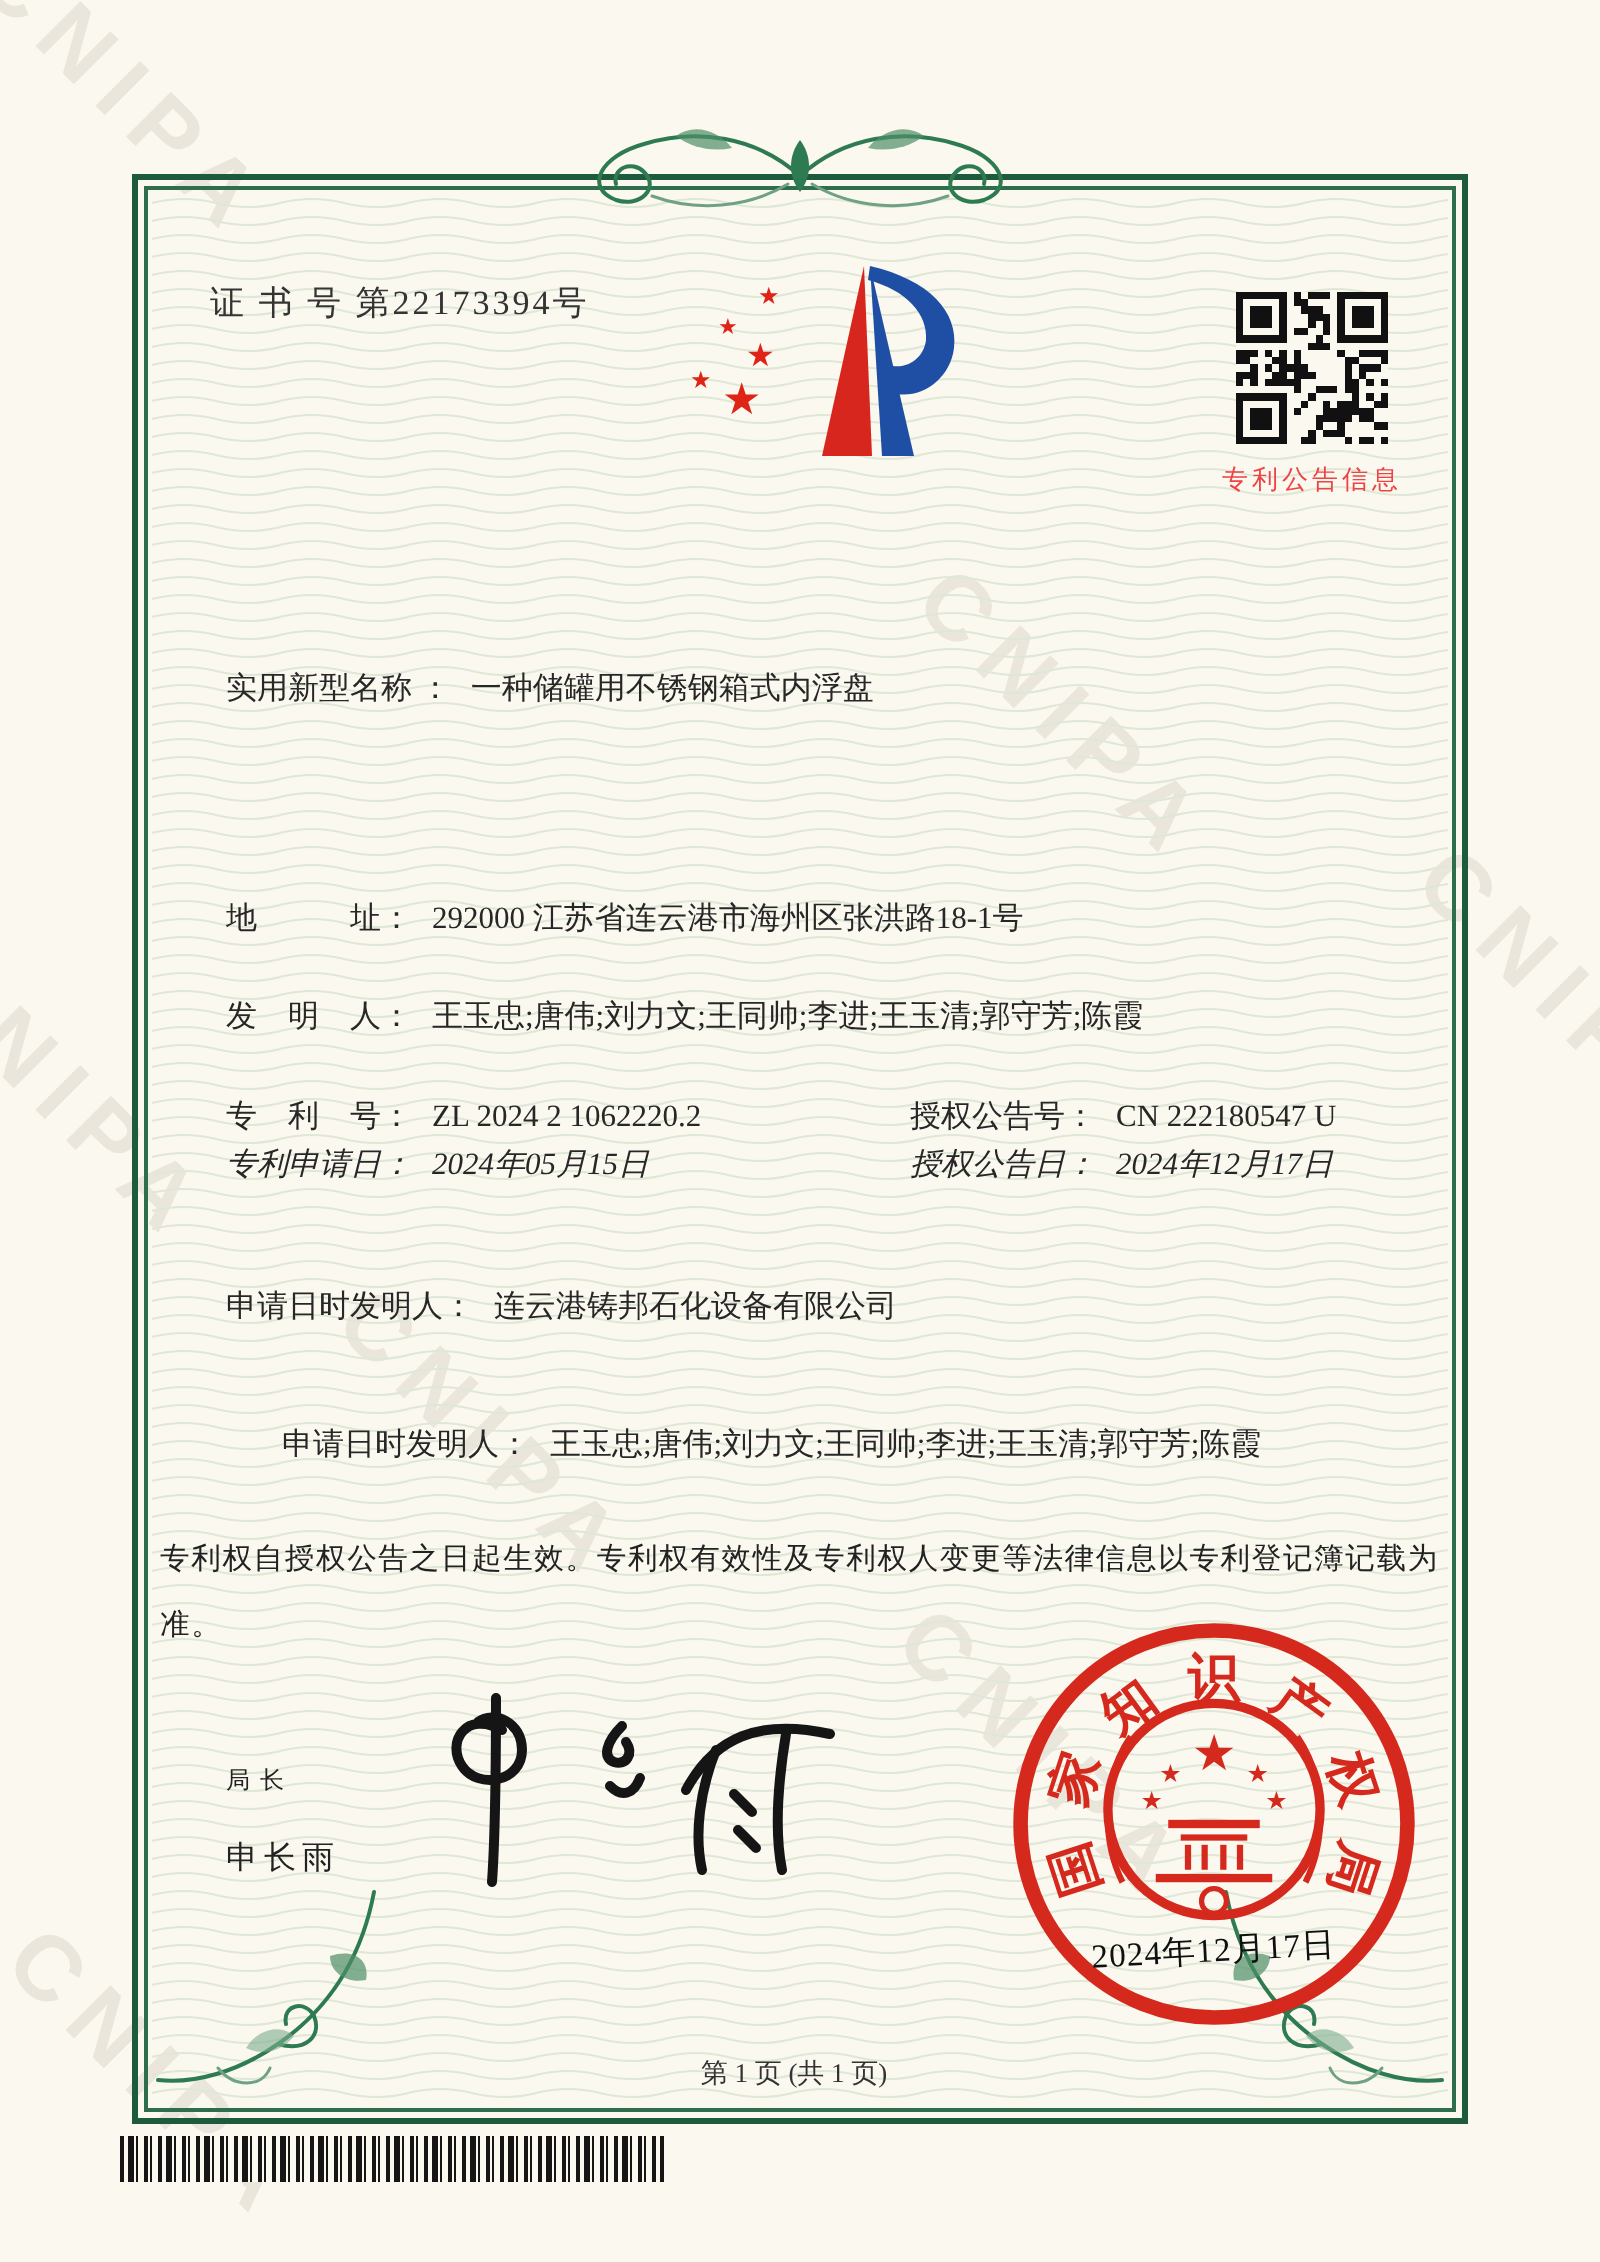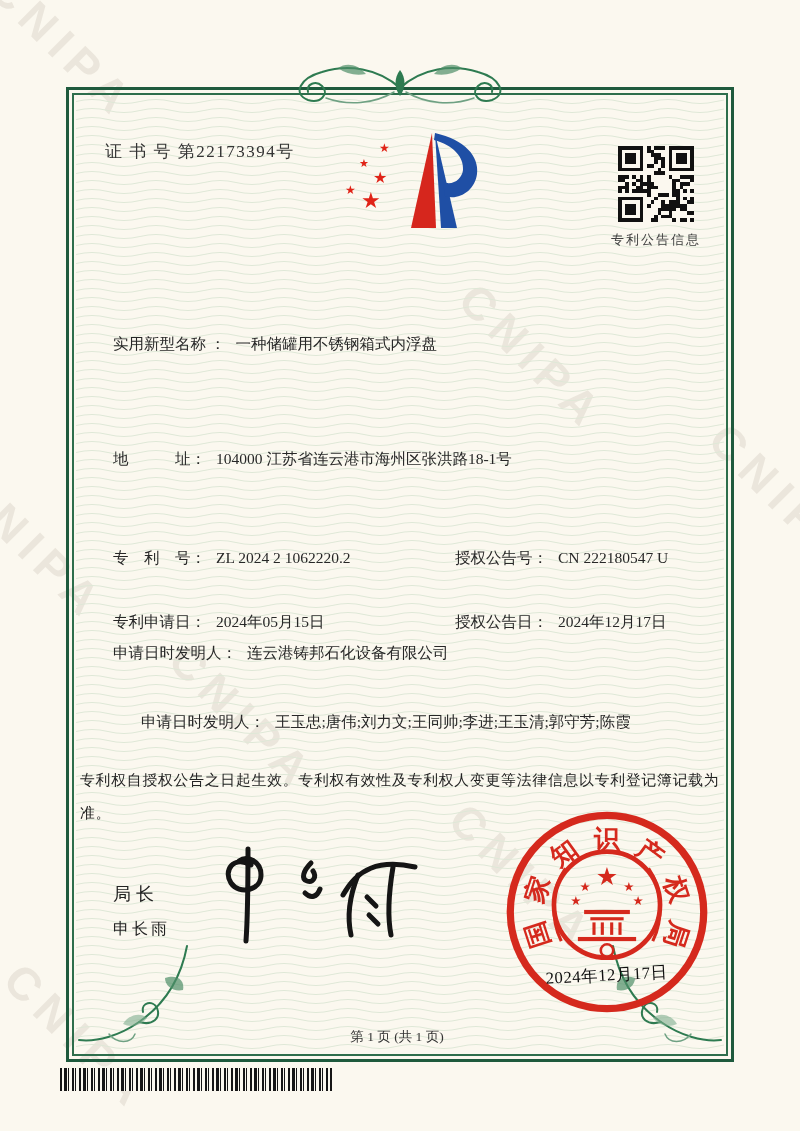--- a/index.html
+++ b/index.html
@@ -41,38 +41,38 @@
   .logo{position:absolute;z-index:2;left:333px;top:128px;width:150px;height:104px;}
   .logo .st{position:absolute;color:#e02317;font-family:"DejaVu Sans",sans-serif;line-height:1;}
   .s1{left:46px;top:14px;font-size:12px;}
   .s2{left:26px;top:30px;font-size:11px;}
   .s3{left:40px;top:42px;font-size:16px;}
   .s4{left:12px;top:56px;font-size:12px;}
   .s5{left:28px;top:62px;font-size:22px;}
   .monument{position:absolute;left:52px;top:0;width:98px;height:104px;}
   .qr-block{position:absolute;z-index:2;left:596px;top:146px;width:120px;}
   .qr{display:block;margin:0 auto;width:76px;height:76px;fill:#111;shape-rendering:crispEdges;background:#fbf8ef;}
-  .qr-caption{margin-top:9px;text-align:center;font-size:13px;letter-spacing:2px;color:#404040;}
+  .qr-caption{margin-top:9px;text-align:center;font-size:13px;letter-spacing:2px;color:#ef4444;}
   .title{
     position:absolute;z-index:2;left:66px;top:238px;width:662px;margin:0;
     text-align:center;font-size:39px;font-weight:bold;letter-spacing:8px;
     padding-left:8px;box-sizing:border-box;color:#131313;
   }
   
   .row{position:absolute;z-index:2;left:113px;width:620px;font-size:15.5px;color:#272727;}
   .lbl{white-space:pre;}
   .val{white-space:pre;margin-left:10px;text-align:center;}
   .rpair{position:absolute;left:342px;top:0;}
   .r1{top:334px;} .r2{top:402px;} .r3{top:449px;} .r4{top:498px;}
-  .r5{top:548px;} .r6{top:612px;} .r7{top:643px;} .r8{top:712px;margin-left:28px;}
+  .r5{top:548px;} .r6{top:572px;font-style:italic;} .r7{top:643px;} .r8{top:712px;margin-left:28px;}
   
   .legal{position:absolute;z-index:2;left:80px;top:764px;width:644px;font-size:14.8px;line-height:33px;color:#222;letter-spacing:0.8px;}
   .legal .l1{padding-left:2.6em;}
   
-  .sig-title{position:absolute;z-index:2;left:113px;top:882px;font-size:18px;letter-spacing:5px;color:#222;}
+  .sig-title{position:absolute;z-index:2;left:113px;top:882px;font-size:12px;letter-spacing:5px;color:#222;}
   .sig-name{position:absolute;z-index:2;left:113px;top:919px;font-size:16px;letter-spacing:3px;color:#222;}
   .signature{position:absolute;z-index:2;left:215px;top:843px;width:220px;height:108px;}
   .sigstroke{fill:none;stroke:#151515;stroke-width:5;stroke-linecap:round;stroke-linejoin:round;}
   
   .seal{position:absolute;z-index:3;left:503px;top:808px;width:208px;height:208px;}
   .seal .sealchar{fill:#d5291d;font-size:25px;font-weight:bold;font-family:"Liberation Serif","DejaVu Serif",serif;}
   .seal .emb{fill:#d5291d;}
   .seal .embline{fill:none;stroke:#d5291d;}
   .seal-date{fill:#101010;font-size:16px;letter-spacing:0.5px;font-family:"Liberation Serif","DejaVu Serif",serif;}
   .seal .sealstar{fill:#d5291d;font-family:"DejaVu Sans",sans-serif;}
@@ -300,21 +300,24 @@
         <rect x="20" y="20" width="1" height="1"></rect>
       </svg>
     <div class="qr-caption">专利公告信息</div>
   </div>
 
 
   <div class="row r1">
     <span class="lbl">实用新型名称 ：</span><span class="val">一种储罐用不锈钢箱式内浮盘</span>
   </div>
   <div class="row r3">
-    <span class="lbl">地　　　址：</span><span class="val">104000 江苏省连云港市海州区张洪路18-1号</span>
+    <span class="lbl">地　　　址：</span><span class="val">292000 江苏省连云港市海州区张洪路18-1号</span>
+  </div>
+  <div class="row r4">
+    <span class="lbl">发　明　人：</span><span class="val">王玉忠;唐伟;刘力文;王同帅;李进;王玉清;郭守芳;陈霞</span>
   </div>
   <div class="row r5">
     <span class="lbl">专　利　号：</span><span class="val">ZL 2024 2 1062220.2</span>
     <span class="rpair"><span class="lbl">授权公告号：</span><span class="val">CN 222180547 U</span></span>
   </div>
   <div class="row r6">
     <span class="lbl">专利申请日：</span><span class="val">2024年05月15日</span>
     <span class="rpair"><span class="lbl">授权公告日：</span><span class="val">2024年12月17日</span></span>
   </div>
   <div class="row r7">

